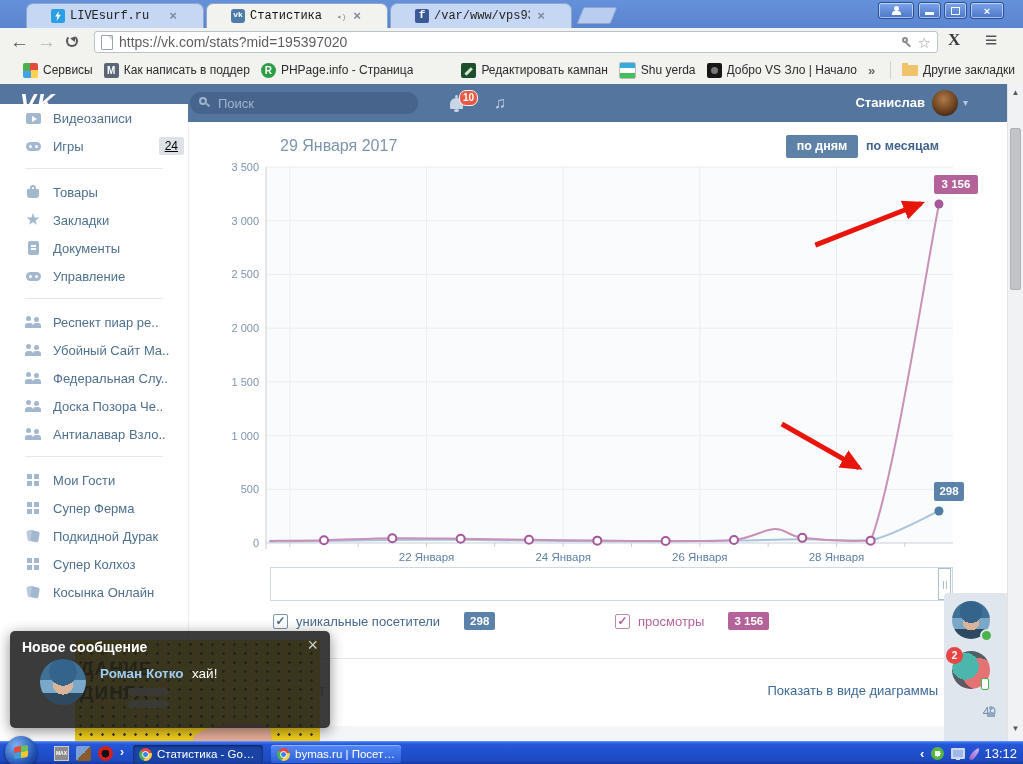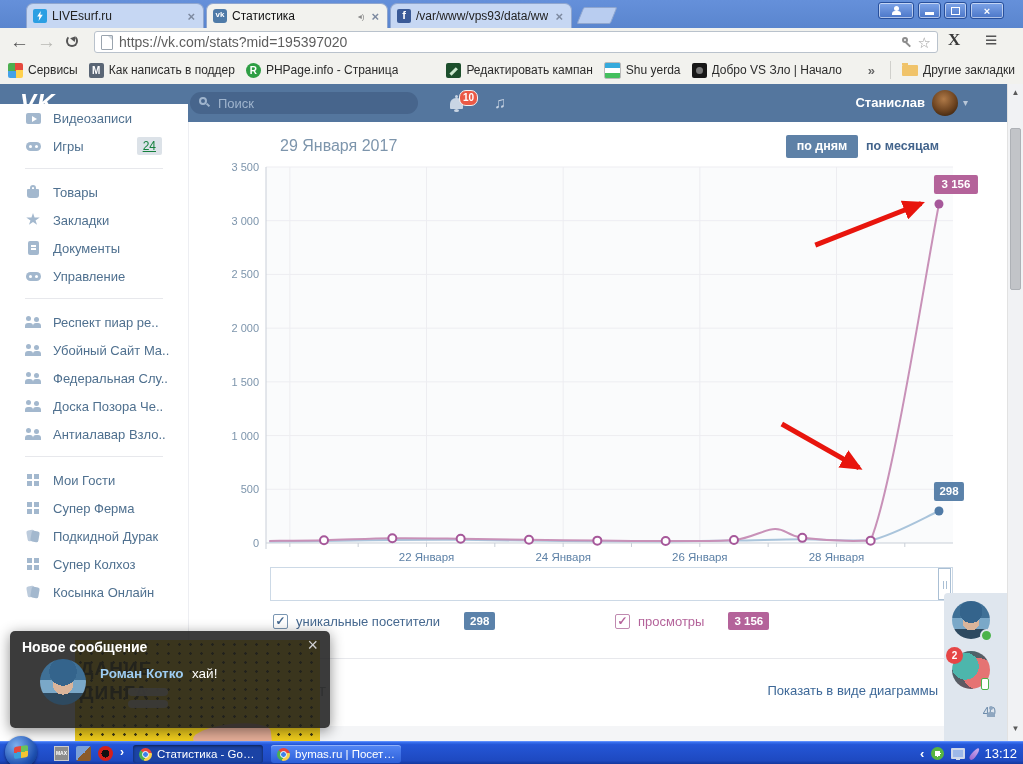--- a/index.html
+++ b/index.html
@@ -4,21 +4,21 @@
 <style>
   html,body{margin:0;padding:0;background:#888;}
   .screen{position:relative;width:1023px;height:764px;overflow:hidden;
     font-family:"Liberation Sans",sans-serif;background:#fff;user-select:none;}
 
   
   .frame{position:absolute;left:0;top:0;width:1023px;height:84px;
     background:linear-gradient(#6590da,#4470b6);}
   .tab{position:absolute;top:3px;height:25px;border-radius:7px 7px 0 0;
     border:1px solid #8fa6cf;border-bottom:none;display:flex;align-items:center;
-    padding:0 6px;gap:5px;font-size:12px;color:#222;background:#c6d7f3;box-sizing:border-box;}
+    padding:0 24px;gap:5px;font-size:12px;color:#222;background:#c6d7f3;box-sizing:border-box;font-family:Liberation Mono, monospace;}
   .tab.active{background:#f2f2ee;z-index:3;color:#111;}
   .tab .t-title{flex:1;white-space:nowrap;overflow:hidden;}
   .tab .t-close{color:#7d8aa0;font-size:13px;font-weight:bold;line-height:1;padding:0 2px;}
   .fav{width:14px;height:14px;border-radius:2px;flex:none;position:relative;}
   .fav-live{background:#2b9fe3;}
   .fav-live::after{content:"";position:absolute;left:3px;top:2px;width:8px;height:10px;background:#fff;
     clip-path:polygon(60% 0,15% 55%,42% 55%,33% 100%,85% 38%,54% 38%);}
   .fav-vk{background:#4f7ba8;border-radius:3px;}
   .fav-vk::after{content:"vk";position:absolute;left:0;right:0;top:1px;text-align:center;
     color:#fff;font-size:8px;font-weight:bold;}
@@ -59,21 +59,21 @@
     border-radius:50%;box-sizing:border-box;}
   .keyico::after{content:"";position:absolute;left:4px;top:4px;width:7px;height:2px;background:#8c8c8c;
     transform:rotate(45deg);transform-origin:0 0;}
   .starico{font-size:15px;color:#9a9a9a;line-height:1;flex:none;}
   .extx{position:absolute;left:948px;top:2px;font-size:17px;font-weight:bold;color:#3a3a3a;
     font-family:"Liberation Serif",serif;}
   .menuico{position:absolute;left:985px;top:0px;font-size:21px;color:#555;}
 
   
   .bookmarks{position:absolute;left:0;top:56px;width:1023px;height:28px;background:#f2f2ee;
-    display:flex;align-items:center;padding-left:8px;gap:11px;box-sizing:border-box;}
+    display:flex;align-items:center;padding-left:23px;gap:11px;box-sizing:border-box;}
   .bm{display:flex;align-items:center;gap:5px;font-size:12px;color:#2b2b2b;white-space:nowrap;
     overflow:hidden;flex:none;}
   .bm span.lbl{overflow:hidden;text-overflow:clip;}
   .bmfav{width:15px;height:15px;border-radius:2px;flex:none;position:relative;}
   .bf-apps{background:conic-gradient(#e5493d 0 25%,#ffd14d 0 50%,#45a2e8 0 75%,#4caf50 0);border-radius:2px;}
   .bf-m{background:#5a6675;}
   .bf-m::after{content:"М";position:absolute;inset:0;color:#fff;font-size:10px;font-weight:bold;
     text-align:center;line-height:15px;}
   .bf-r{background:#2e9e44;border-radius:50%;}
   .bf-r::after{content:"R";position:absolute;inset:0;color:#fff;font-size:10px;font-weight:bold;
@@ -115,21 +115,21 @@
     text-align:right;}
   .vkavatar{position:absolute;left:932px;top:90px;width:26px;height:26px;border-radius:50%;
     background:radial-gradient(circle at 45% 35%,#b07a48,#6b421f 55%,#241508);}
   .vkcaret{position:absolute;left:963px;top:97px;color:#b9c7d8;font-size:10px;}
 
   
   .sidebar{position:absolute;left:0;top:104px;width:188px;background:#fff;}
   .sb-item{height:28px;display:flex;align-items:center;padding-left:25px;gap:11px;
     font-size:13px;color:#4f708f;white-space:nowrap;}
   .sb-label{overflow:hidden;flex:1;}
-  .sb-badge{margin-right:26px;background:#dce2e8;color:#15803d;font-size:12px;border-radius:2px;
+  .sb-badge{margin-right:4px;background:#dce2e8;color:#000000;font-size:12px;border-radius:2px;
     padding:2px 6px;text-decoration:underline;}
   .sb-divider{height:1px;background:#e7e8ec;margin:8px 25px 9px 25px;}
   .ic{width:17px;height:16px;display:inline-block;position:relative;flex:none;}
   .ic::before,.ic::after{content:"";position:absolute;}
   .ic-video::before{left:1px;top:3px;width:15px;height:11px;background:#a3b8ce;border-radius:2px;}
   .ic-video::after{left:7px;top:6px;border-left:5px solid #fff;border-top:3px solid transparent;
     border-bottom:3px solid transparent;}
   .ic-games::before,.ic-manage::before{left:1px;top:4px;width:15px;height:9px;background:#a3b8ce;border-radius:5px;}
   .ic-games::after,.ic-manage::after{left:4px;top:7px;width:3px;height:3px;background:#fff;border-radius:50%;
     box-shadow:6px 0 0 #fff;}

